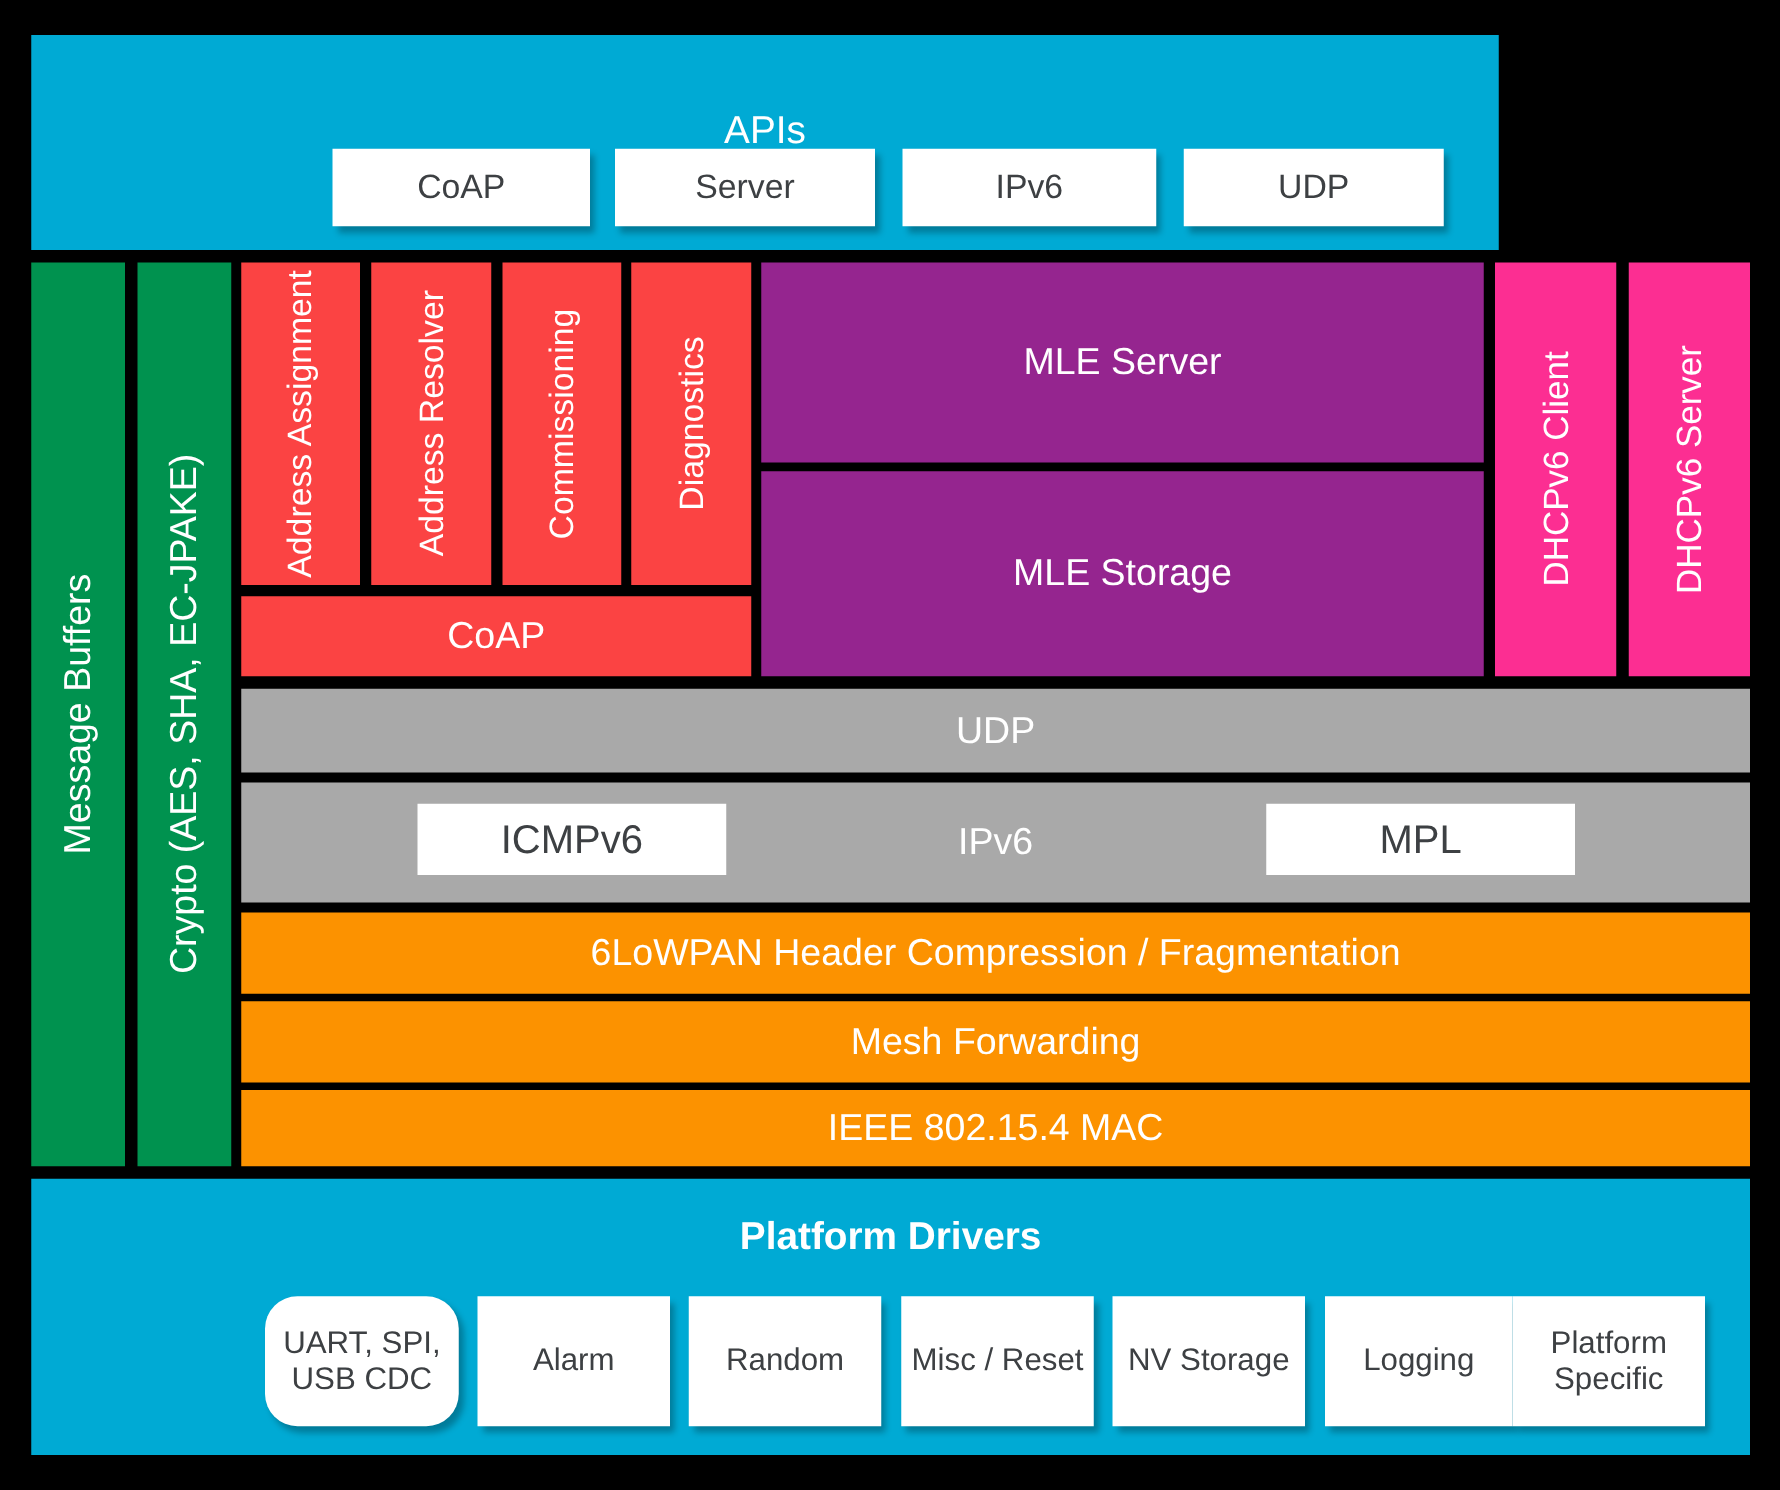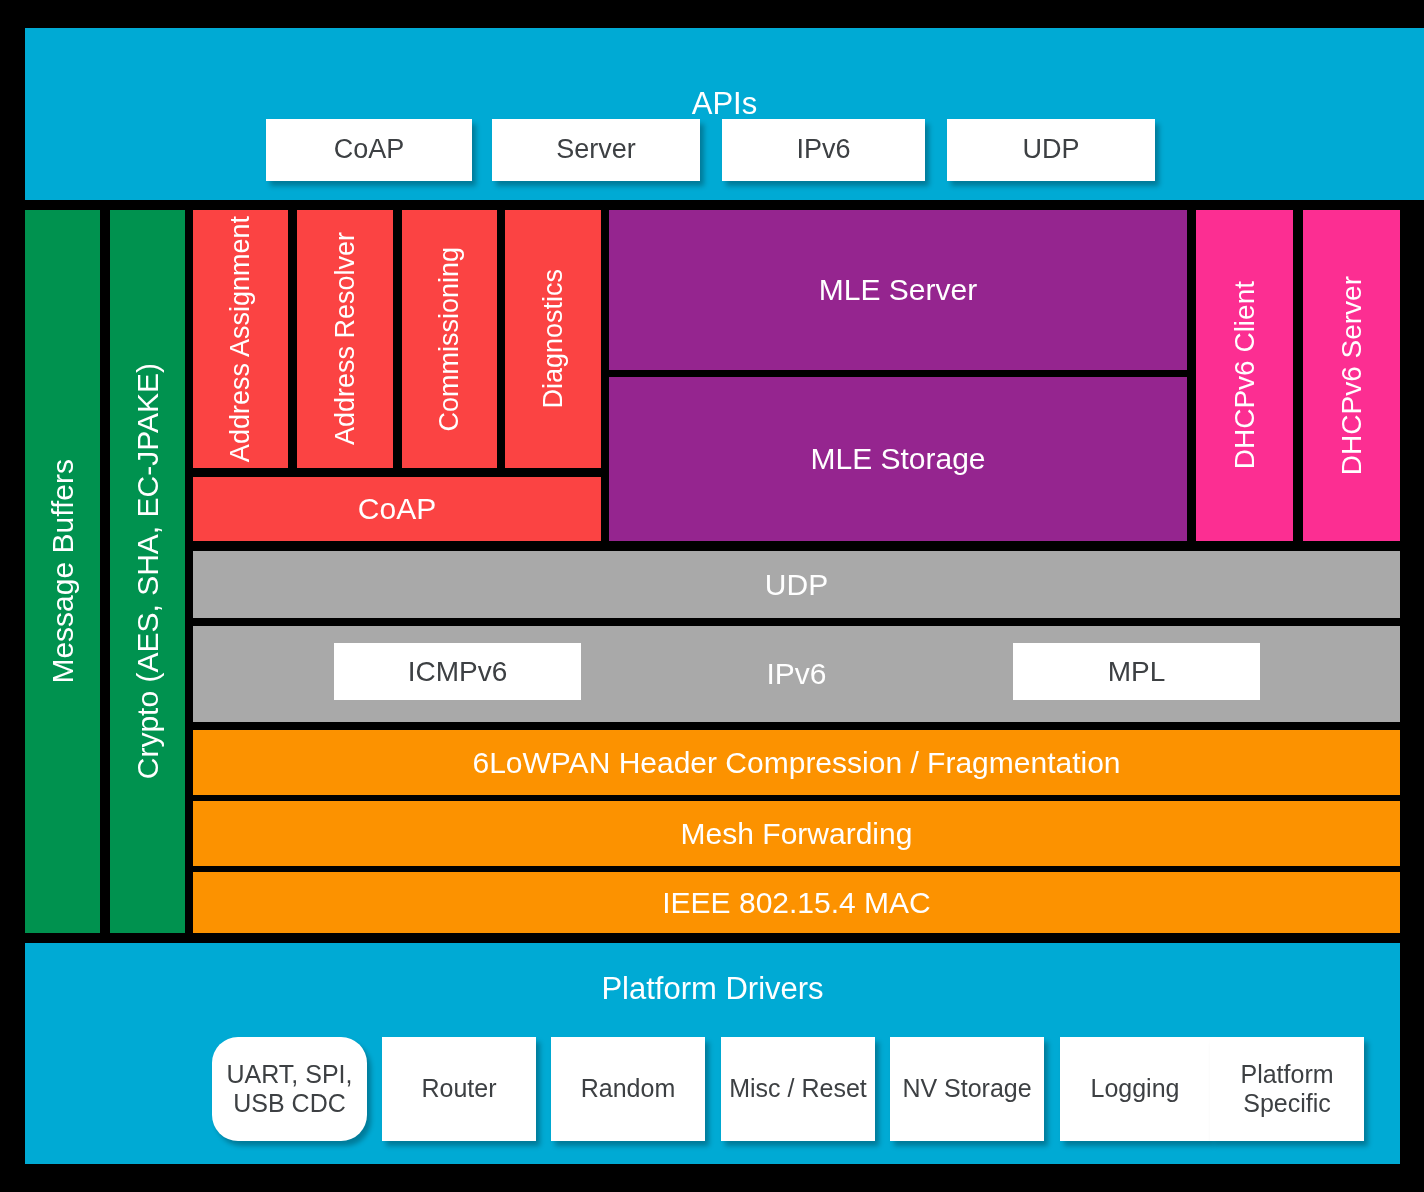--- a/index.html
+++ b/index.html
@@ -30,30 +30,30 @@
   .red{background:#FB4343;}
   .purple{background:#95258F;}
   .pink{background:#FC2E92;}
   .gray{background:#A9A9A9;}
   .orange{background:#FC9200;}
 
   .f30{font-size:30px;}
   .f28{font-size:28px;}
   .f27{font-size:27px;}
   .whitechip-inline{
-    background:#fff;color:#3d4043;font-size:28px;
+    background:#fff;color:#3d4043;font-size:32px;
     position:absolute;display:flex;align-items:center;justify-content:center;
   }
 </style>
 </head>
 <body>
 
 <div id="stage">
 
-  <div class="blk cyan" style="left:25px;top:28px;width:1399px;height:172px;">
+  <div class="blk cyan" style="left:25px;top:28px;width:1174px;height:172px;">
     <div class="sect-title" style="top:58px;">APIs</div>
   </div>
   <div class="chip" style="left:266px;top:119px;width:206px;height:62px;">
     <span>CoAP</span>
   </div>
   <div class="chip" style="left:492px;top:119px;width:208px;height:62px;">
     <span>Server</span>
   </div>
   <div class="chip" style="left:722px;top:119px;width:203px;height:62px;">
     <span>IPv6</span>
@@ -116,28 +116,28 @@
   <div class="blk orange" style="left:193px;top:730px;width:1207px;height:65px;">
     <div class="lbl f30">6LoWPAN Header Compression / Fragmentation</div>
   </div>
   <div class="blk orange" style="left:193px;top:801px;width:1207px;height:65px;">
     <div class="lbl f30">Mesh Forwarding</div>
   </div>
   <div class="blk orange" style="left:193px;top:872px;width:1207px;height:61px;">
     <div class="lbl f30">IEEE 802.15.4 MAC</div>
   </div>
 
-  <div class="blk cyan" style="left:25px;top:943px;width:1375px;height:221px;">
+  <div class="blk cyan" style="left:25px;top:943px;width:1375px;height:221px;font-weight:bold;">
     <div class="sect-title" style="top:28px;">Platform Drivers</div>
   </div>
   <div class="chip small" style="left:212px;top:1037px;width:155px;height:104px;border-radius:26px;">
     <span>UART, SPI, USB CDC</span>
   </div>
   <div class="chip small" style="left:382px;top:1037px;width:154px;height:104px;">
-    <span>Router</span>
+    <span>Alarm</span>
   </div>
   <div class="chip small" style="left:551px;top:1037px;width:154px;height:104px;">
     <span>Random</span>
   </div>
   <div class="chip small" style="left:721px;top:1037px;width:154px;height:104px;">
     <span>Misc / Reset</span>
   </div>
   <div class="chip small" style="left:890px;top:1037px;width:154px;height:104px;">
     <span>NV Storage</span>
   </div>

